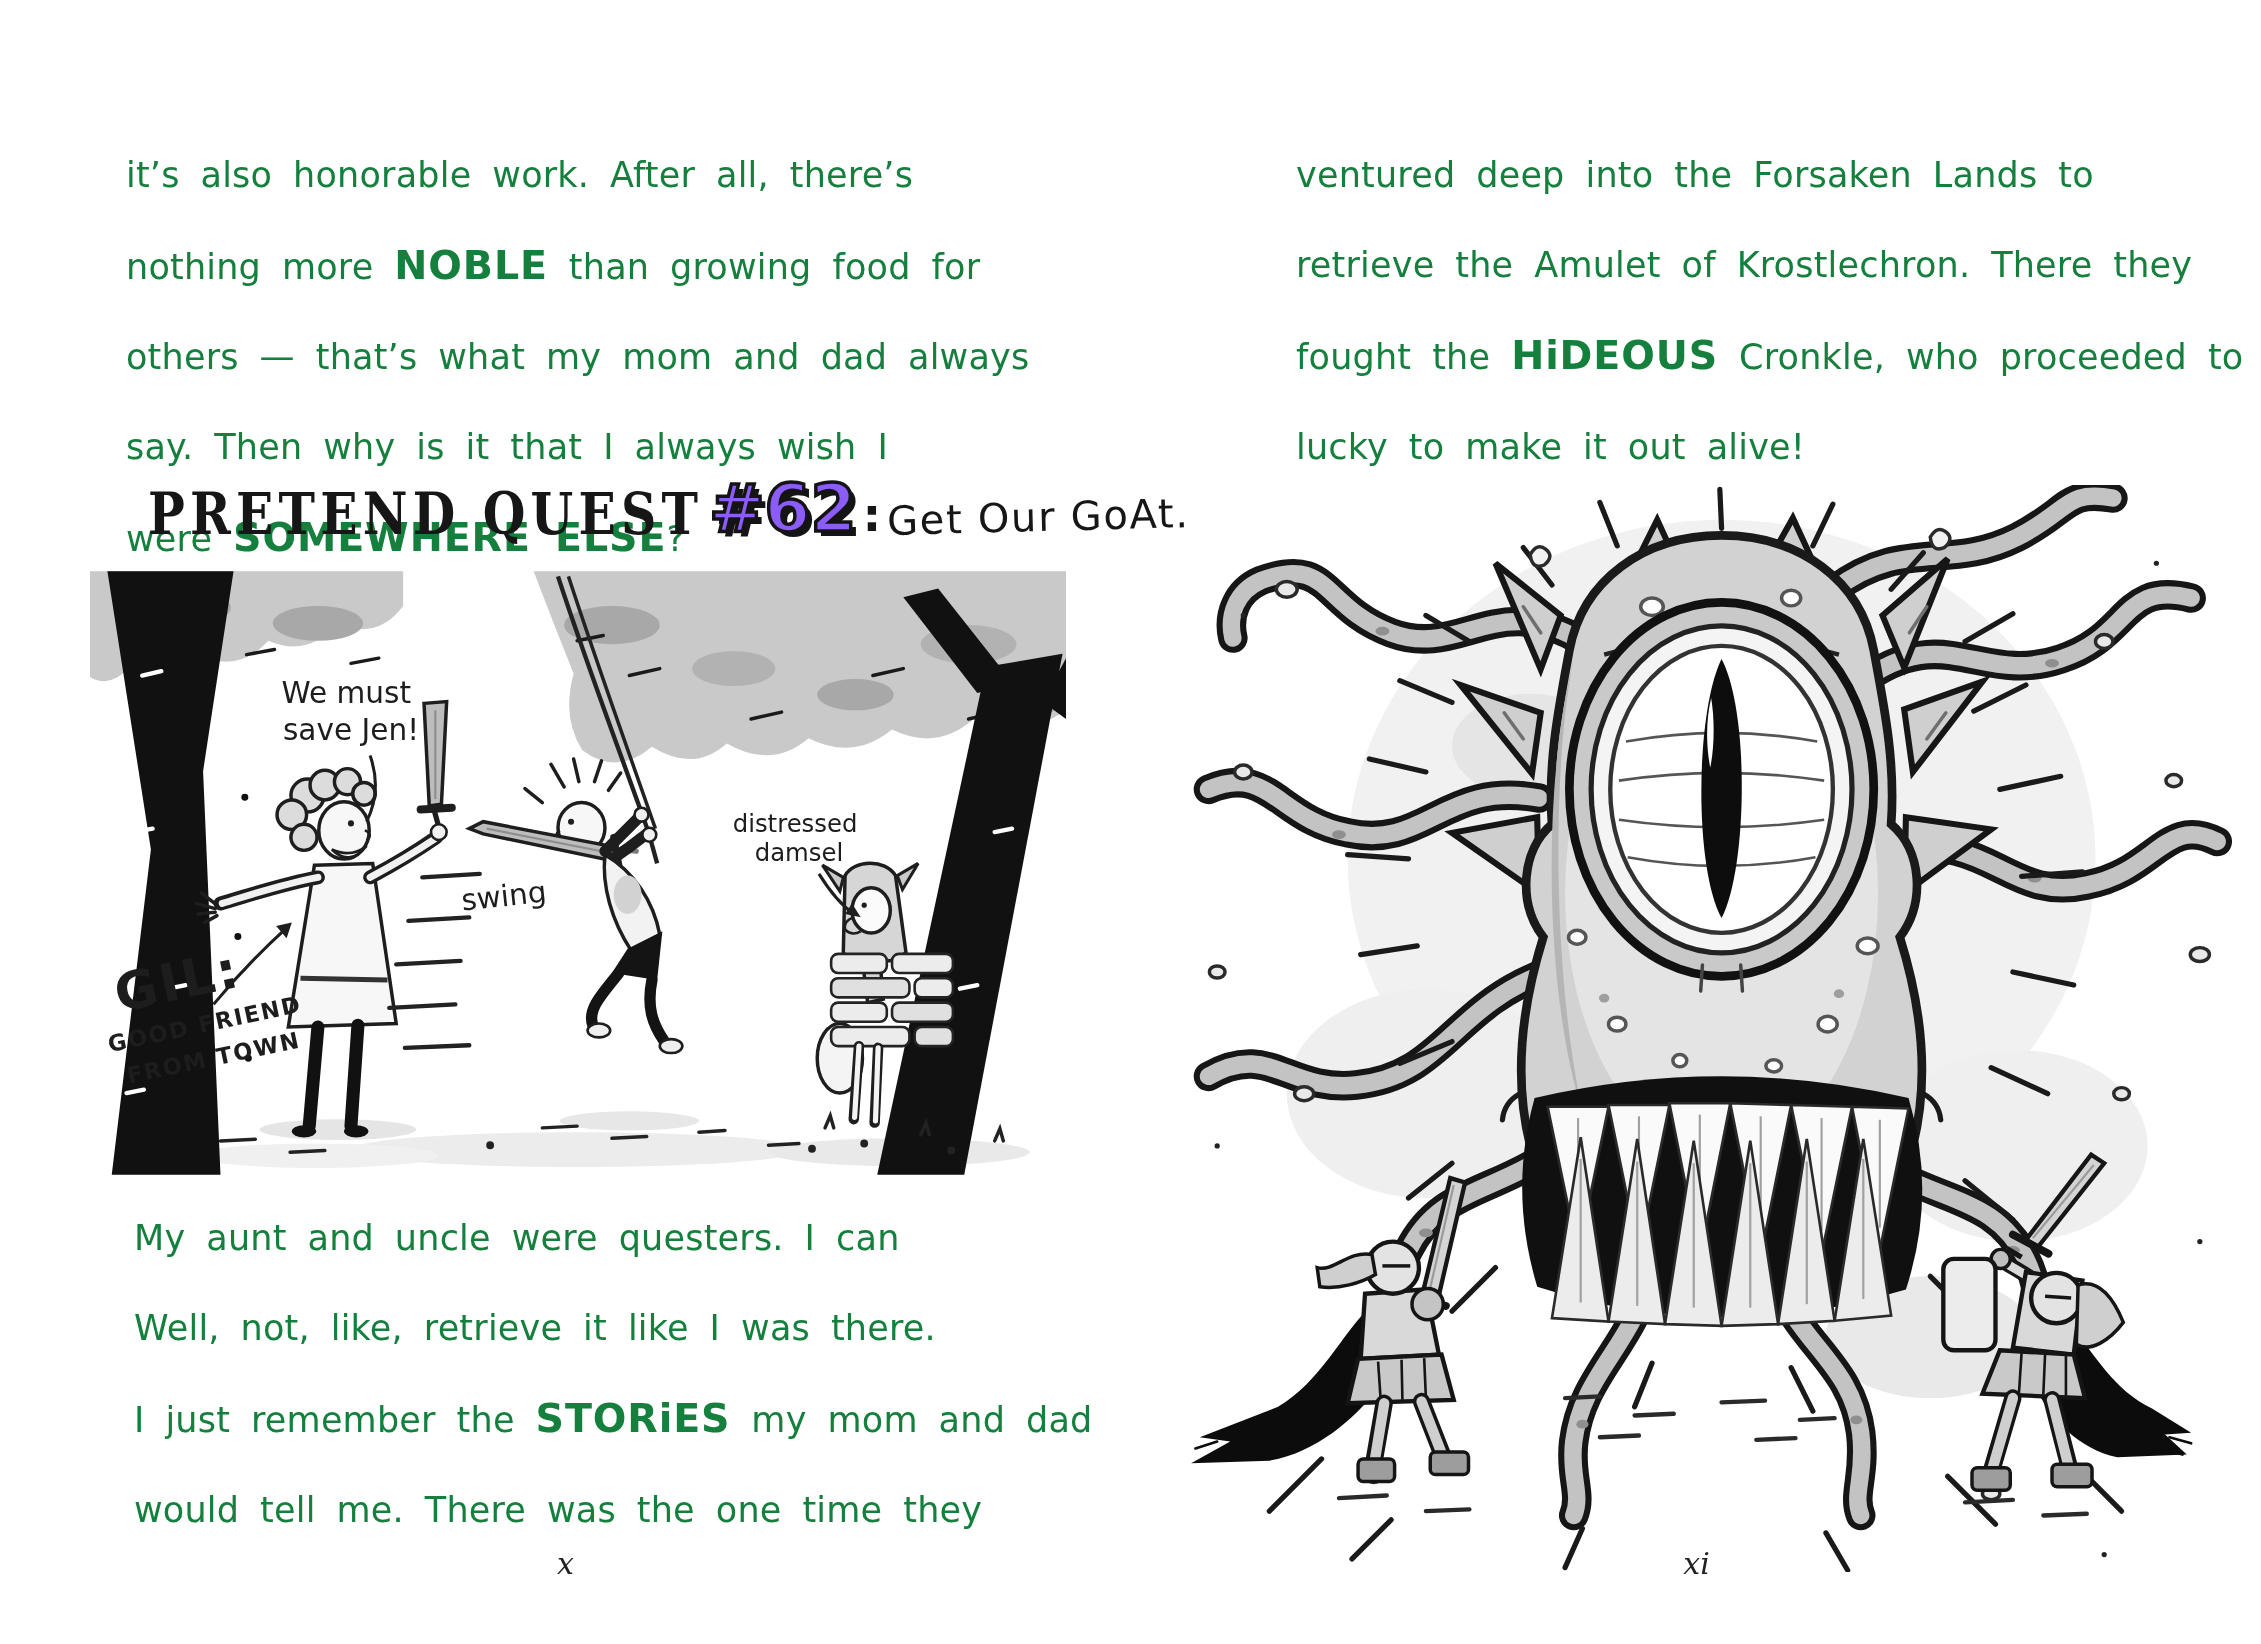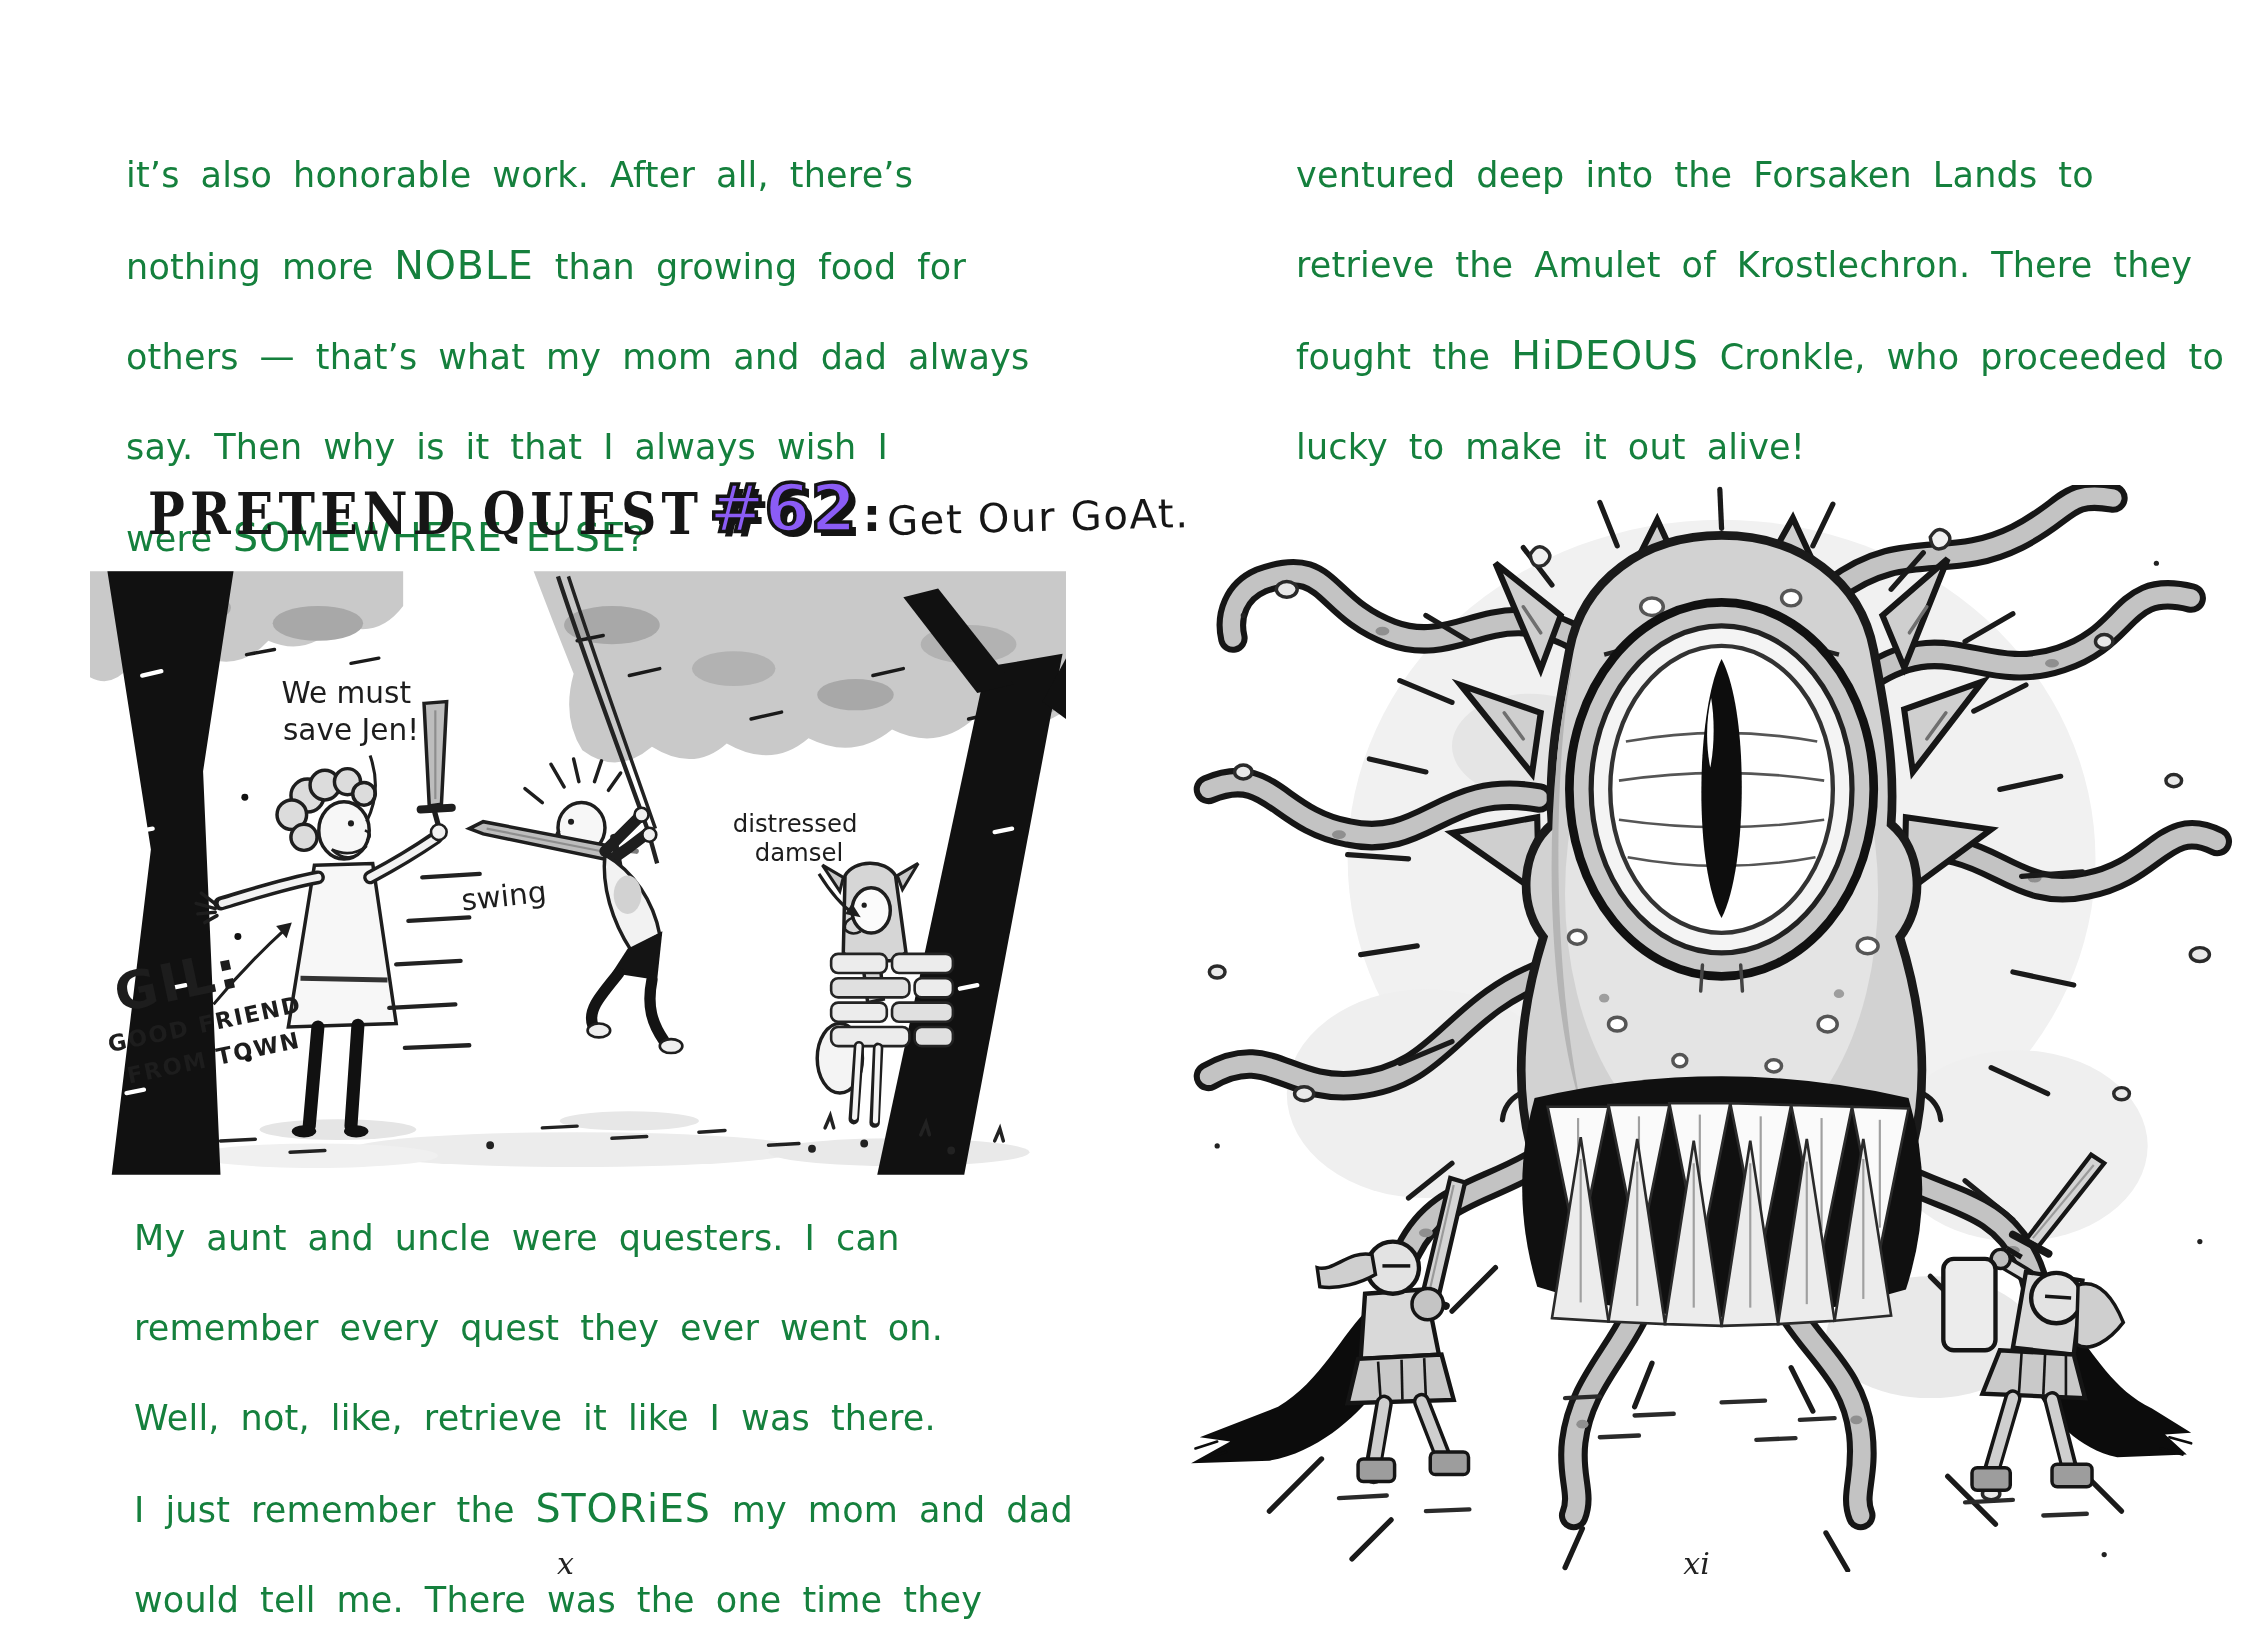--- a/index.html
+++ b/index.html
@@ -1,20 +1,20 @@
 <!DOCTYPE html>
 <html style="font-size:14px"><head>
 <meta charset="utf-8">
 <style>
   html,body{margin:0;padding:0;background:#ffffff;}
   .spread{position:relative;width:2261px;height:1645px;background:#ffffff;overflow:hidden;
           font-family:"DejaVu Sans",sans-serif;color:#1c1c1c;}
   .para{position:absolute;white-space:nowrap;}
   .line{font-size:35px;line-height:90px;letter-spacing:0.2px;word-spacing:9.6px;color:#15803d;}
-  .line b{font-weight:normal;font-size:1.13em;letter-spacing:0.9px;}
+  .line b{font-weight:bold;font-size:1.13em;letter-spacing:0.9px;}
   .heading{position:absolute;left:148px;top:470px;display:flex;align-items:baseline;gap:6px;color:#161616;}
   .h-title{display:inline-block;font-family:"DejaVu Serif",serif;font-weight:700;font-size:49px;
            letter-spacing:5.2px;transform:scaleY(1.18);}
   .h-num{font-family:"DejaVu Sans",sans-serif;font-weight:800;font-size:66px;color:#8b5cf6;
          -webkit-text-stroke:3.5px #141414;text-shadow:5.2px 5.2px 0 #141414;}
   .h-colon{font-family:"DejaVu Sans",sans-serif;font-weight:700;font-size:47px;}
   .h-sub{font-family:"DejaVu Sans",sans-serif;font-size:40px;letter-spacing:1.7px;transform:rotate(-1.5deg);}
   .pagenum{position:absolute;top:1546px;width:1131px;text-align:center;
            font-family:"DejaVu Serif",serif;font-style:italic;font-size:30px;color:#222;}
   svg{position:absolute;}
@@ -265,21 +265,20 @@
         <text class="svgHand gildesc" x="22" y="588">FROM TOWN</text>
       </g>
       <g>
         <path d="M142 498 Q180 452 226 410" fill="none" stroke="#1e1e1e" stroke-width="3.5"></path>
         <polygon points="232,404 214,408 226,422" fill="#1e1e1e"></polygon>
       </g>
     </svg>
 
     <div class="para" style="left:134px;top:1193px;">
       <div class="line">My aunt and uncle were questers. I can</div>
-      <div class="line">remember every quest they ever went on.</div>
       <div class="line">Well, not, like, retrieve it like I was there.</div>
       <div class="line">I just remember the <b>STORiES</b> my mom and dad</div>
       <div class="line">would tell me. There was the one time they</div>
     </div>
 
     <div class="pagenum" style="left:0;">x</div>
   </div>
 
   <div>
 

